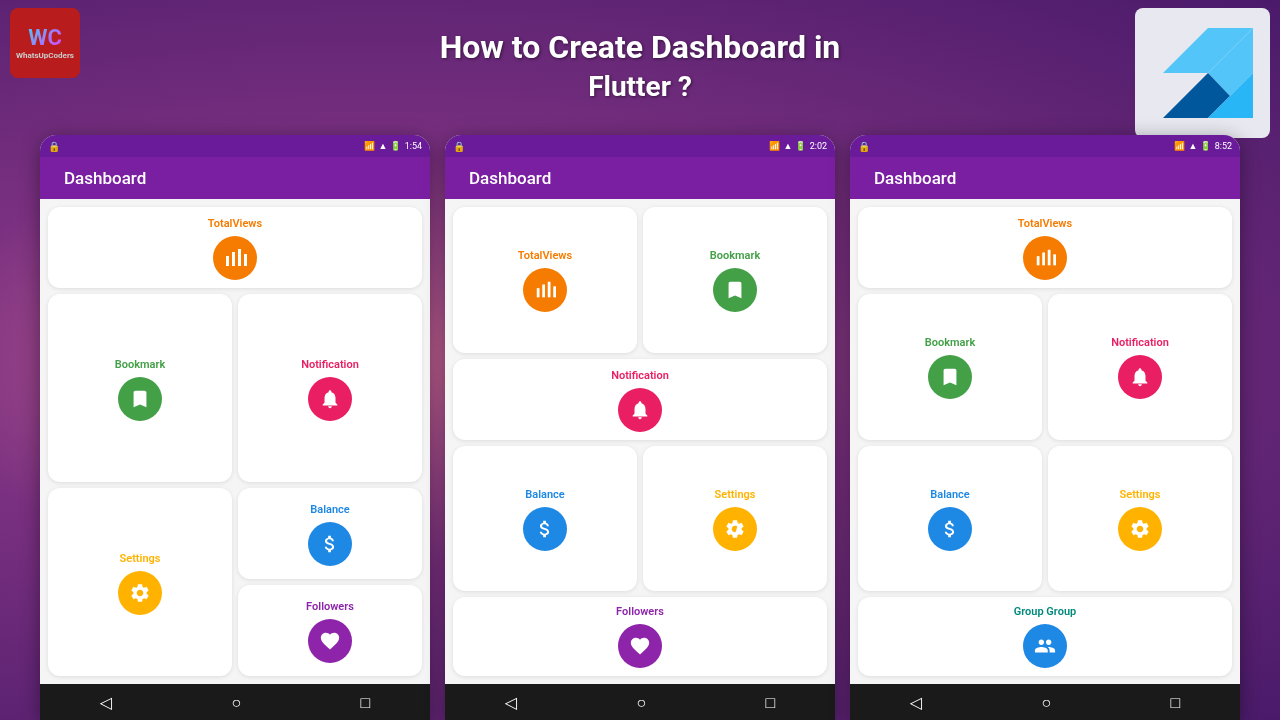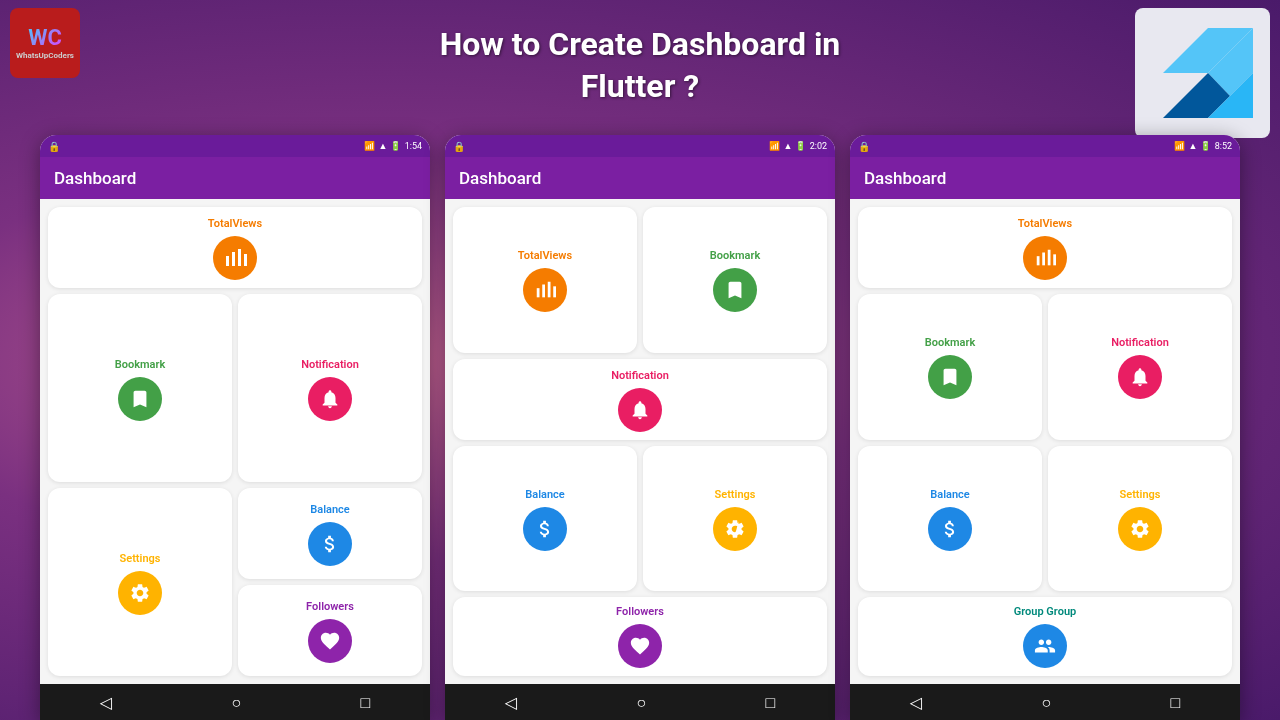--- a/index.html
+++ b/index.html
@@ -70,21 +70,21 @@
     }
 
     .title-line1 {
       font-size: 32px;
       font-weight: bold;
       color: white;
       text-shadow: 1px 1px 3px rgba(0,0,0,0.5);
     }
 
     .title-line2 {
-      font-size: 32px;
+      font-size: 28px;
       font-weight: bold;
       color: white;
       margin-top: 4px;
       text-shadow: 1px 1px 3px rgba(0,0,0,0.5);
     }
 
     
     .flutter-logo {
       position: absolute;
       right: 10px;
@@ -145,21 +145,21 @@
       gap: 3px;
       font-size: 9px;
     }
 
     
     .app-bar {
       background: #7b1fa2;
       height: 42px;
       display: flex;
       align-items: center;
-      padding: 0 14px;
+      padding: 0 24px;
       flex-shrink: 0;
     }
 
     .app-bar-title {
       color: white;
       font-size: 17px;
       font-weight: 500;
     }
 
     

